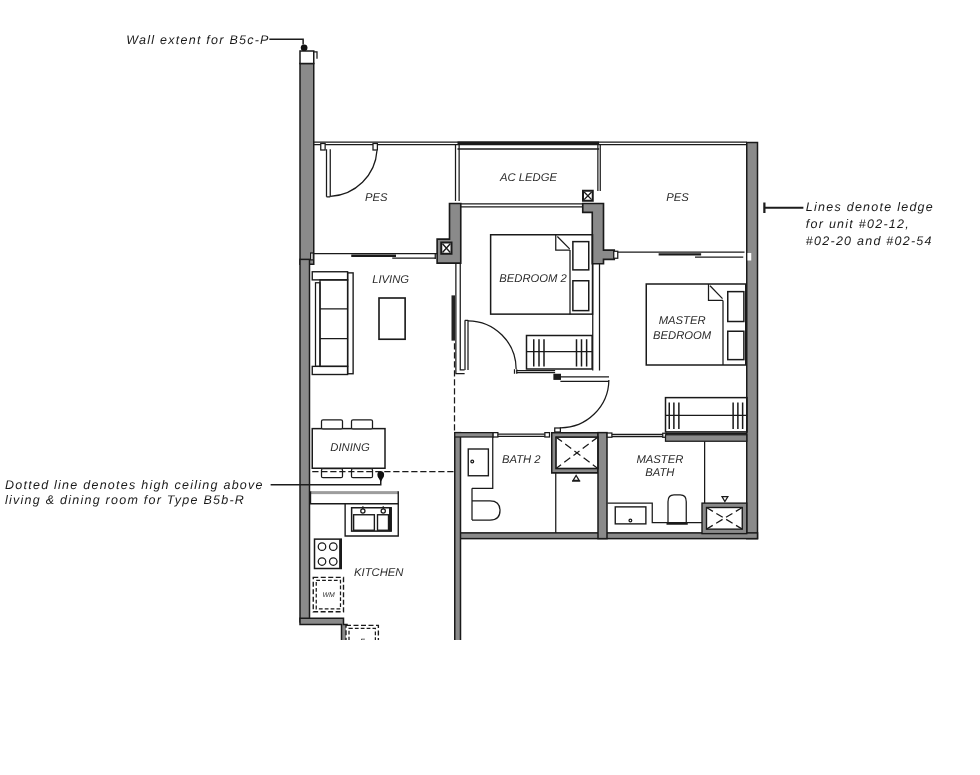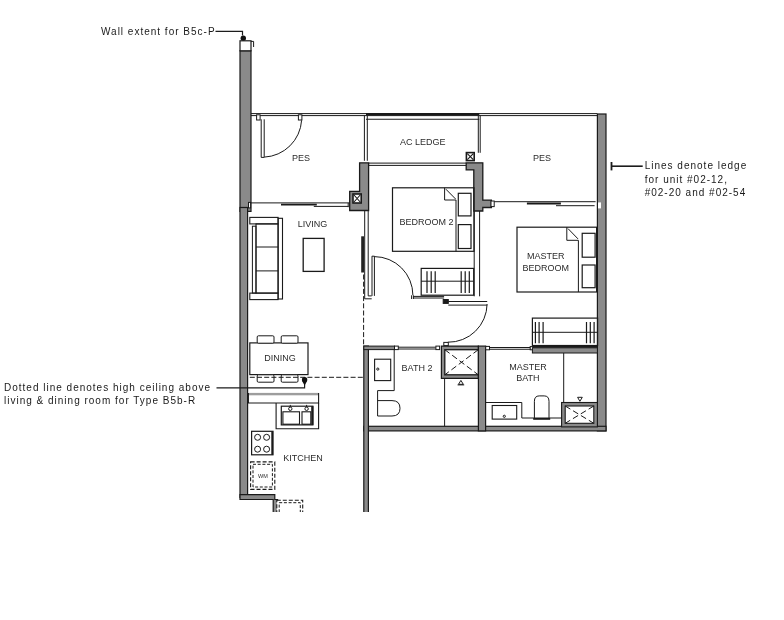--- a/index.html
+++ b/index.html
@@ -1,16 +1,16 @@
 <!DOCTYPE html>
 <html><head>
 <meta charset="utf-8">
 <style>
   html,body{margin:0;padding:0;background:#fff;}
-  .plan{width:784px;height:512px;position:relative;font-family:"Liberation Sans",sans-serif;}
+  .plan{width:784px;height:512px;position:relative;font-family:"Liberation Sans",sans-serif;font-style:italic;}
   svg text{font-family:"Liberation Sans",sans-serif;}
   .room{font-size:9px;fill:#2b2b2b;letter-spacing:0px;text-anchor:middle;}
   .ann{font-size:10px;fill:#1a1a1a;letter-spacing:1px;}
 </style>
 </head>
 <body>
 <div class="plan">
 <svg width="784" height="620" viewBox="0 0 784 620" xmlns="http://www.w3.org/2000/svg" fill="none" stroke-linecap="butt">
 
 <g>

